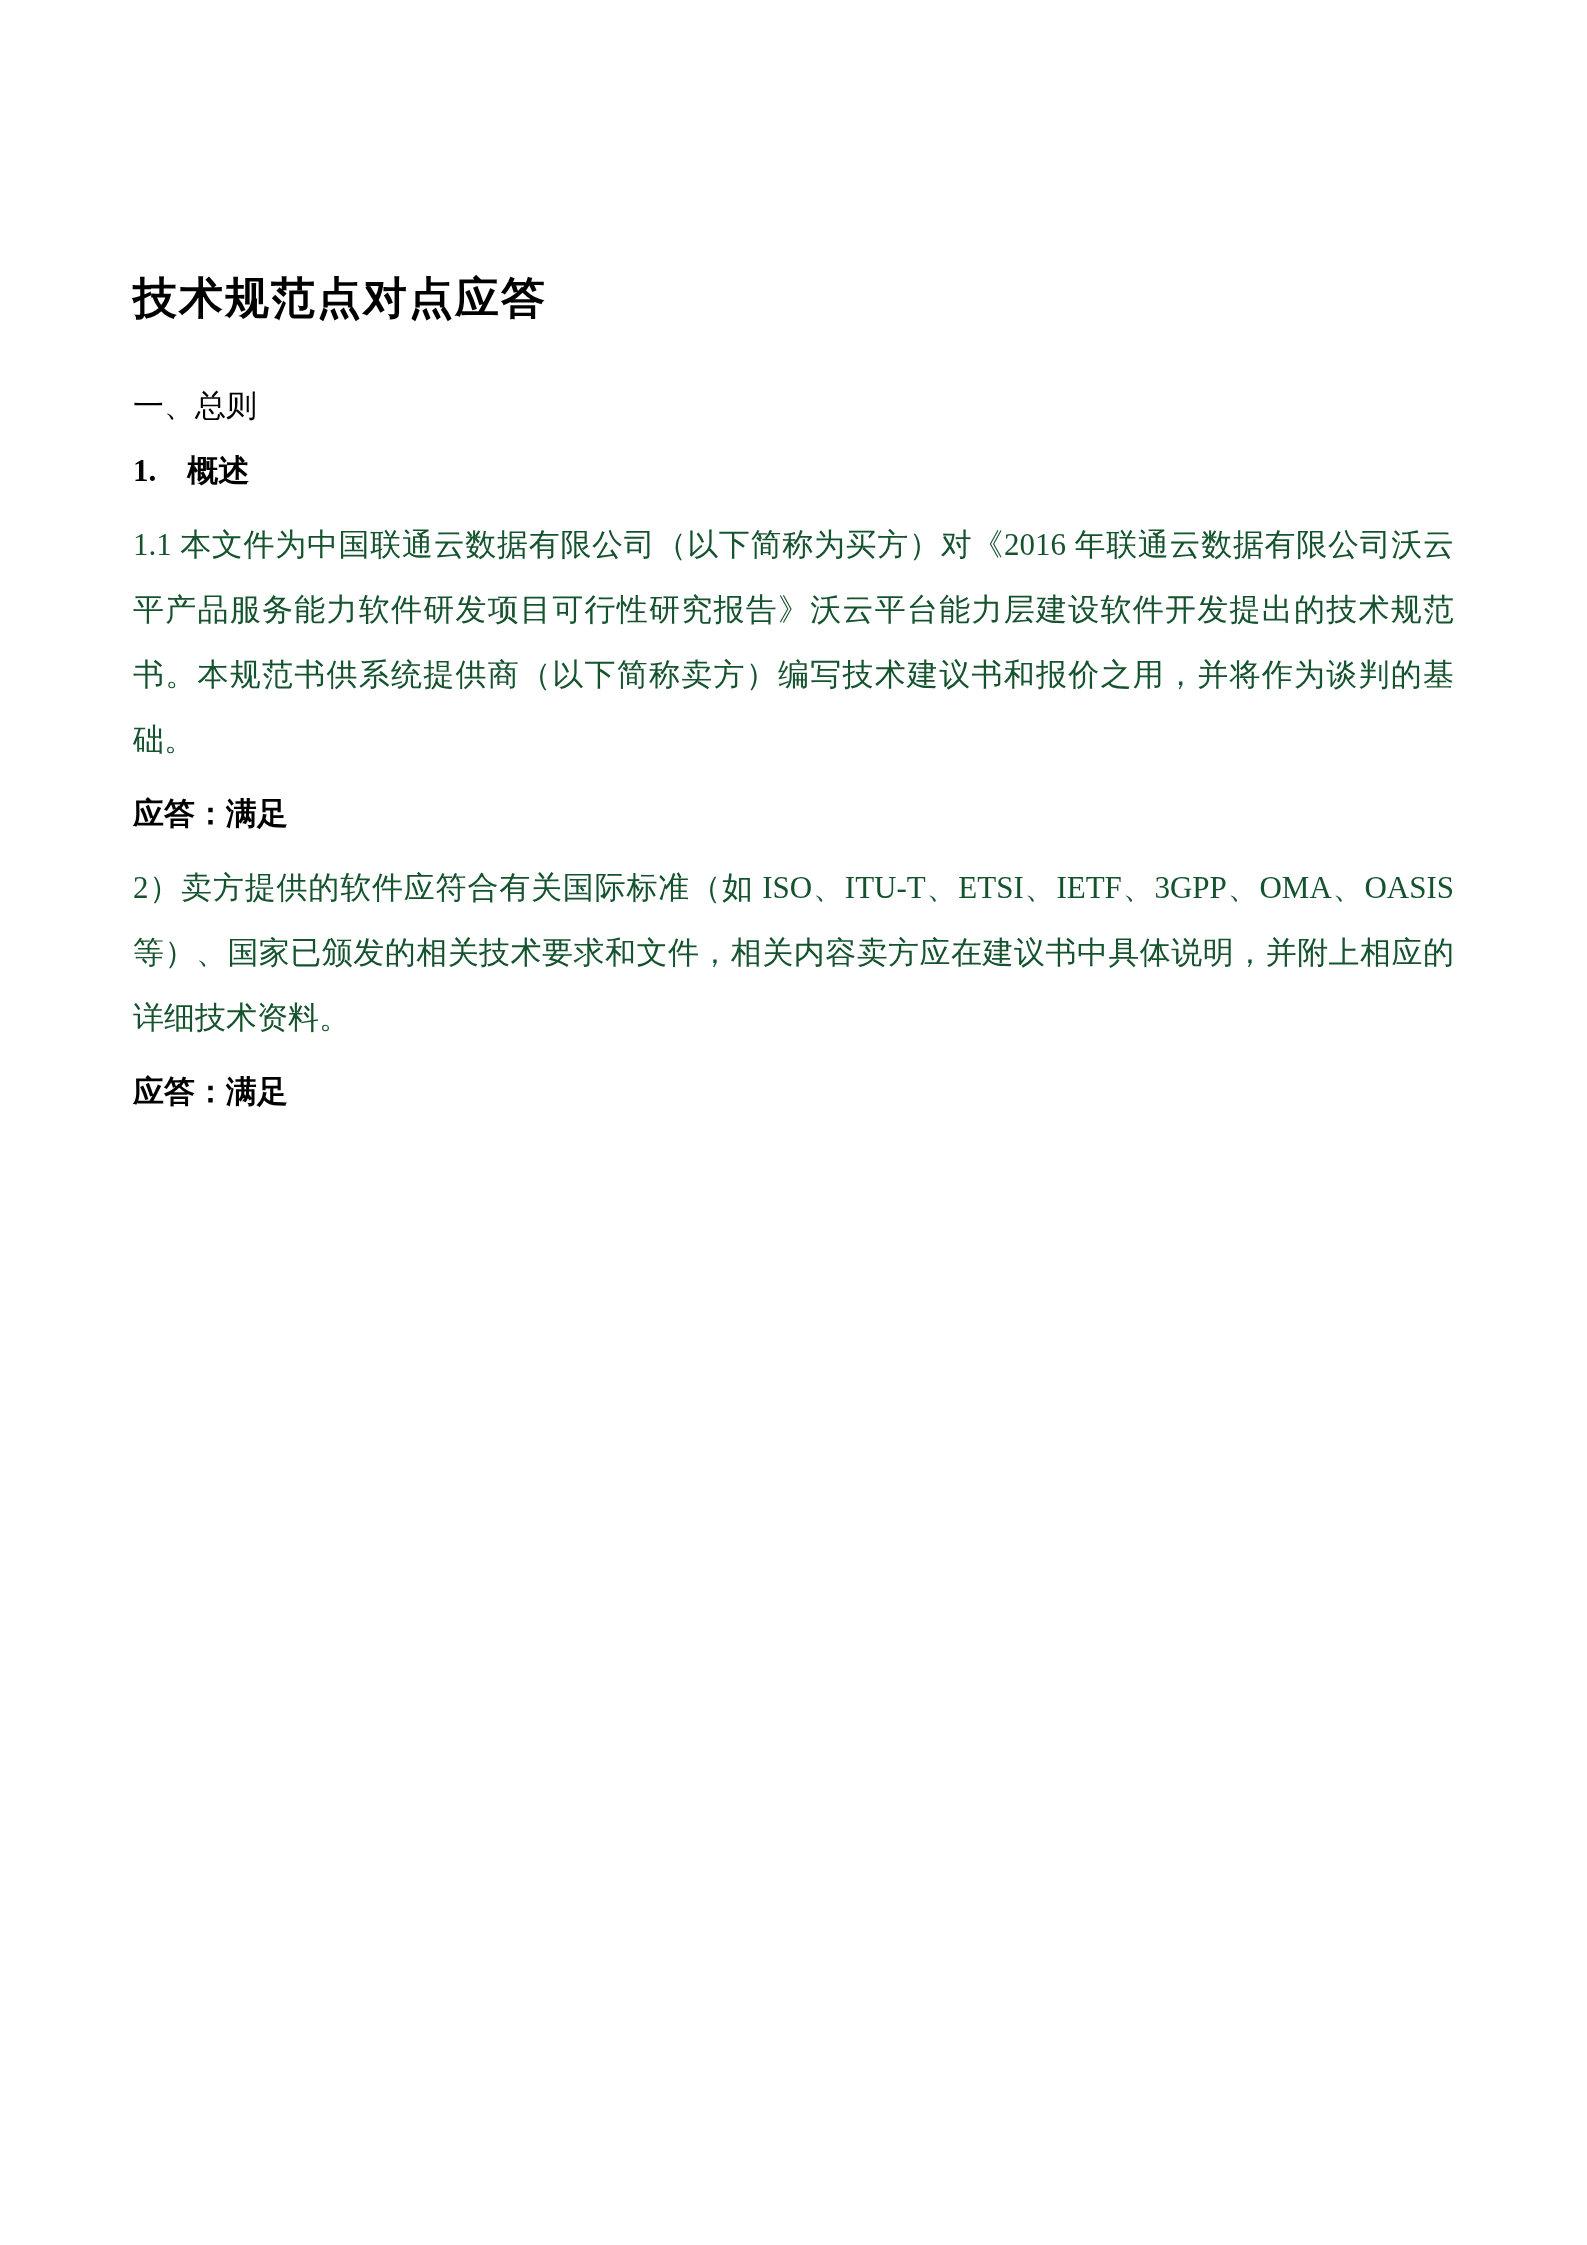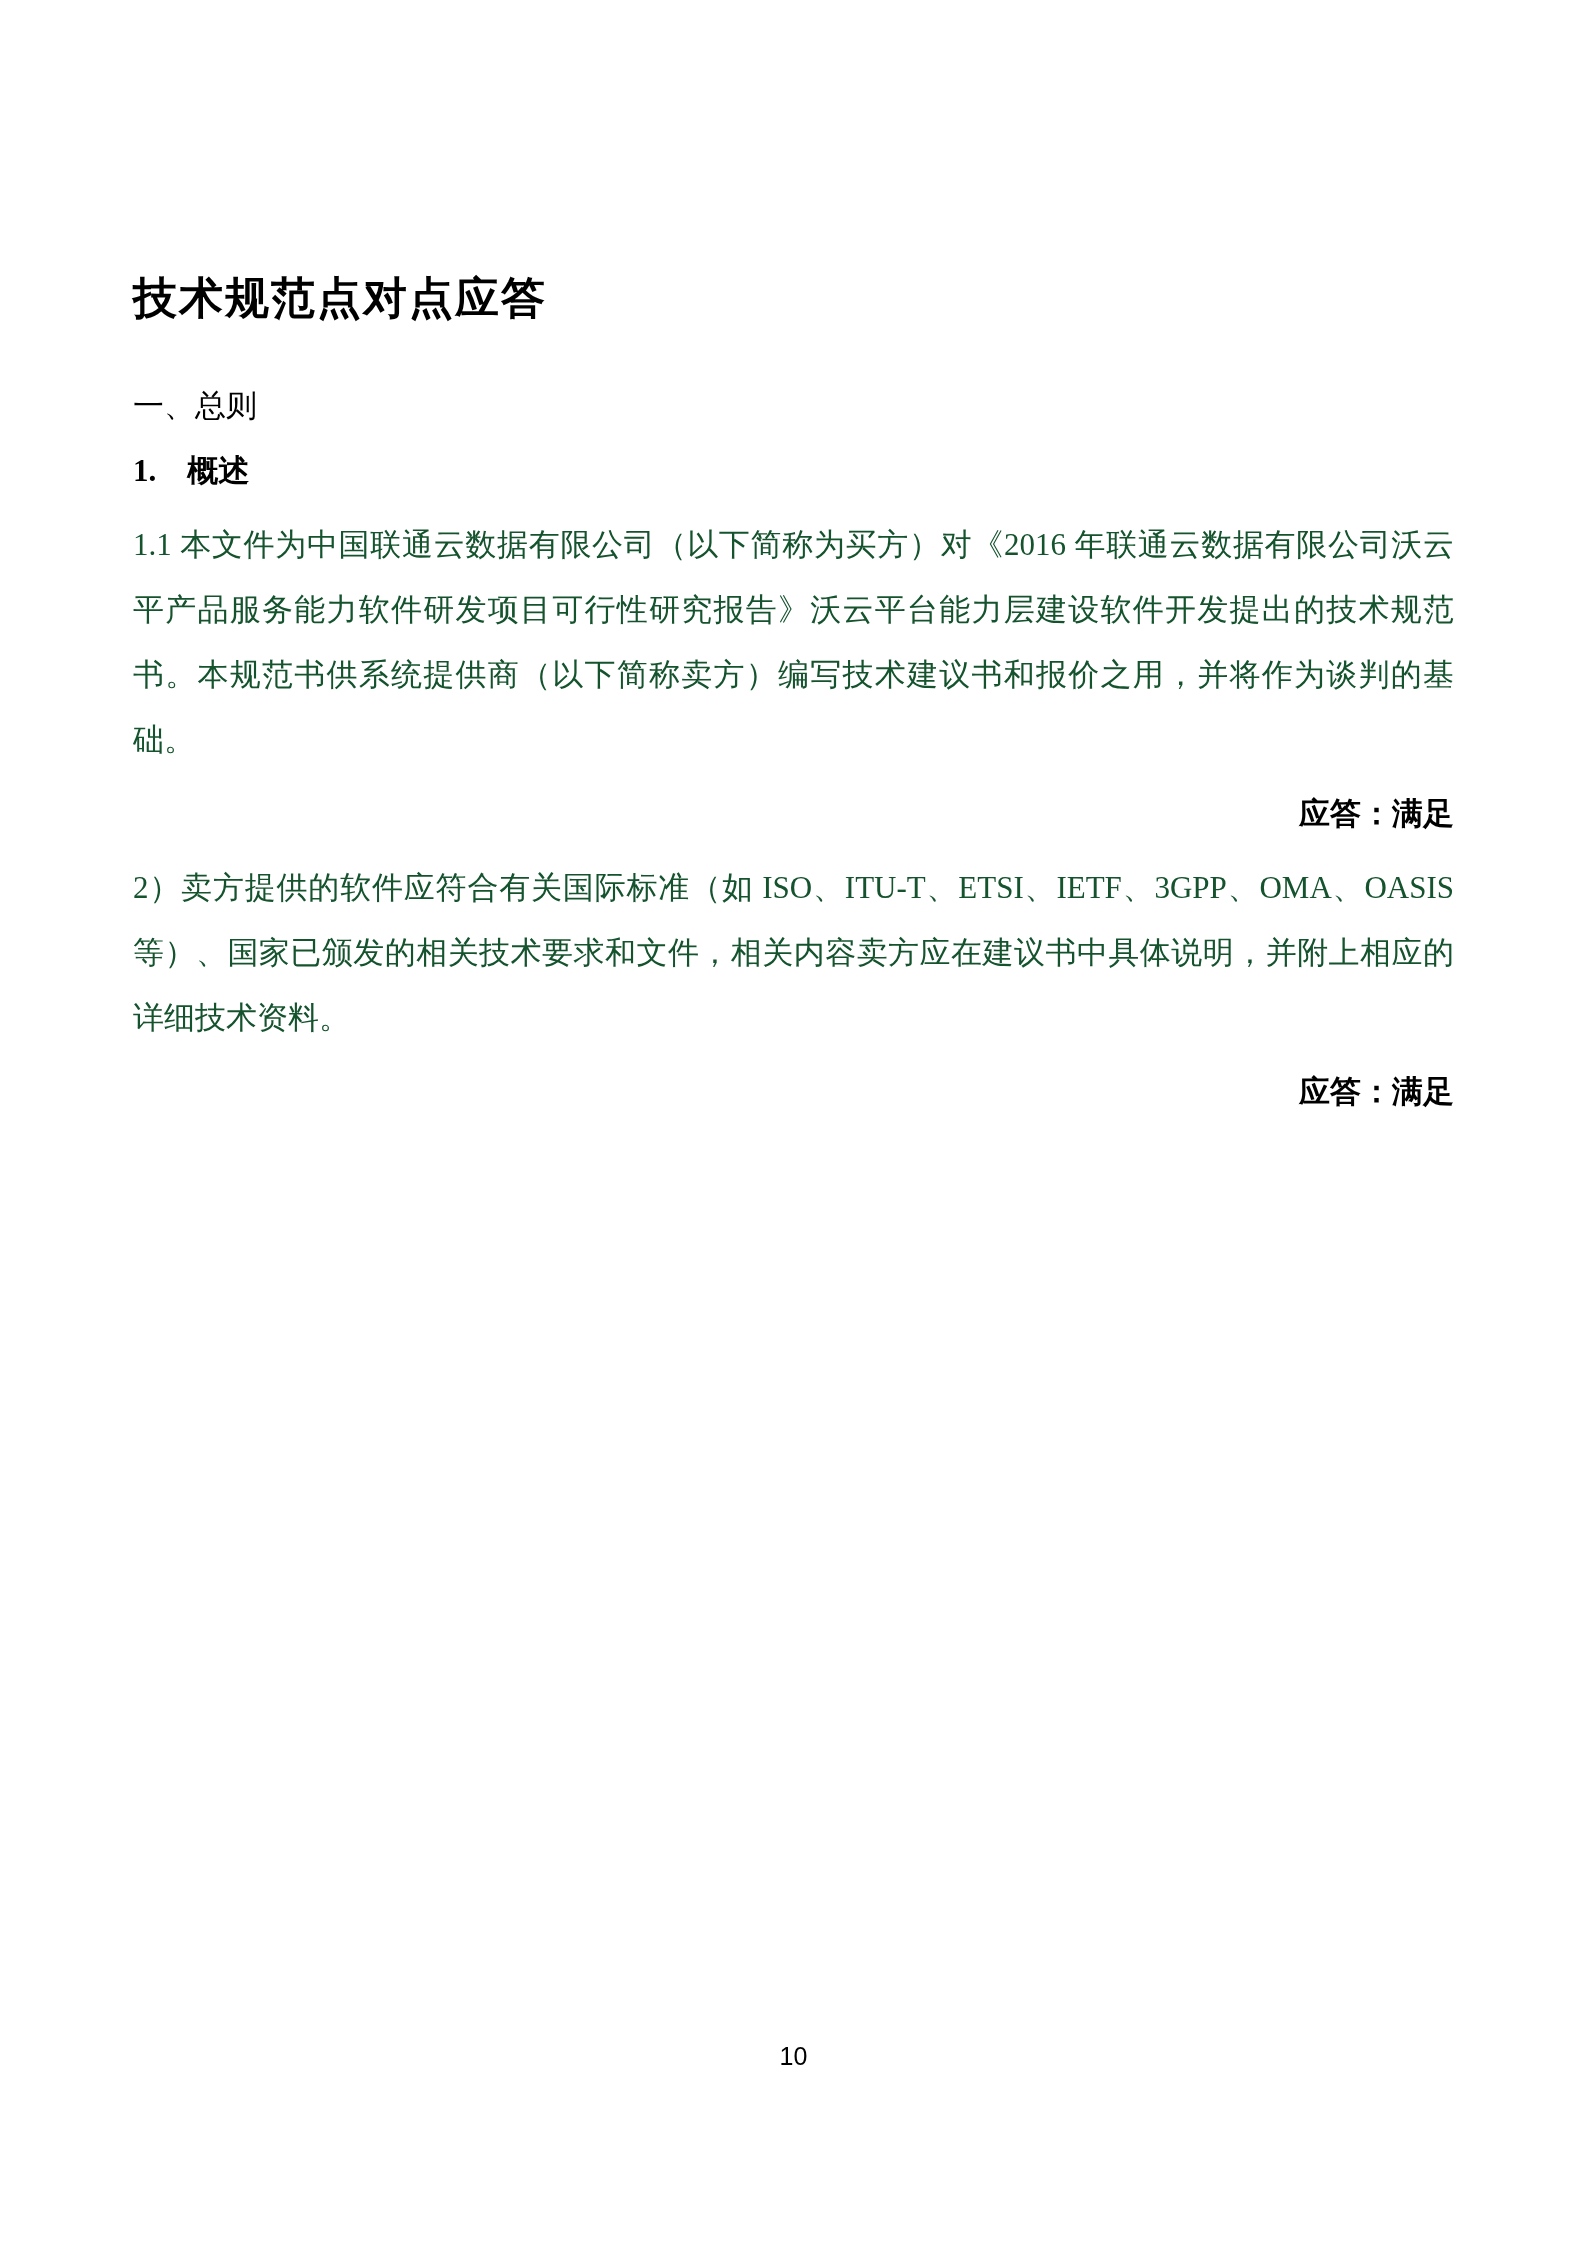--- a/index.html
+++ b/index.html
@@ -44,21 +44,20 @@
     text-align: justify;
     text-justify: inter-character;
     color: #14532d;
   }
 
   .answer-line {
     margin-top: 9px;
     font-size: 31px;
     line-height: 65px;
     font-weight: bold;
-    text-align: right;
   }
 
   .spacer-lg { margin-top: 110px; }
   .spacer-md { margin-top: 88px; }
 
   .page-number {
     position: absolute;
     left: 0;
     right: 0;
     top: 2040px;
@@ -85,15 +84,14 @@
   <p class="answer-line">应答：满足</p>
 
 
 
   <p class="body-para">2）卖方提供的软件应符合有关国际标准（如 ISO、ITU-T、ETSI、IETF、3GPP、OMA、OASIS 等）、国家已颁发的相关技术要求和文件，相关内容卖方应在建议书中具体说明，并附上相应的详细技术资料。</p>
 
 
   <p class="answer-line">应答：满足</p>
 
 
-  <div class="page-number">10</div>
 
 </div>
 
 </body></html>

